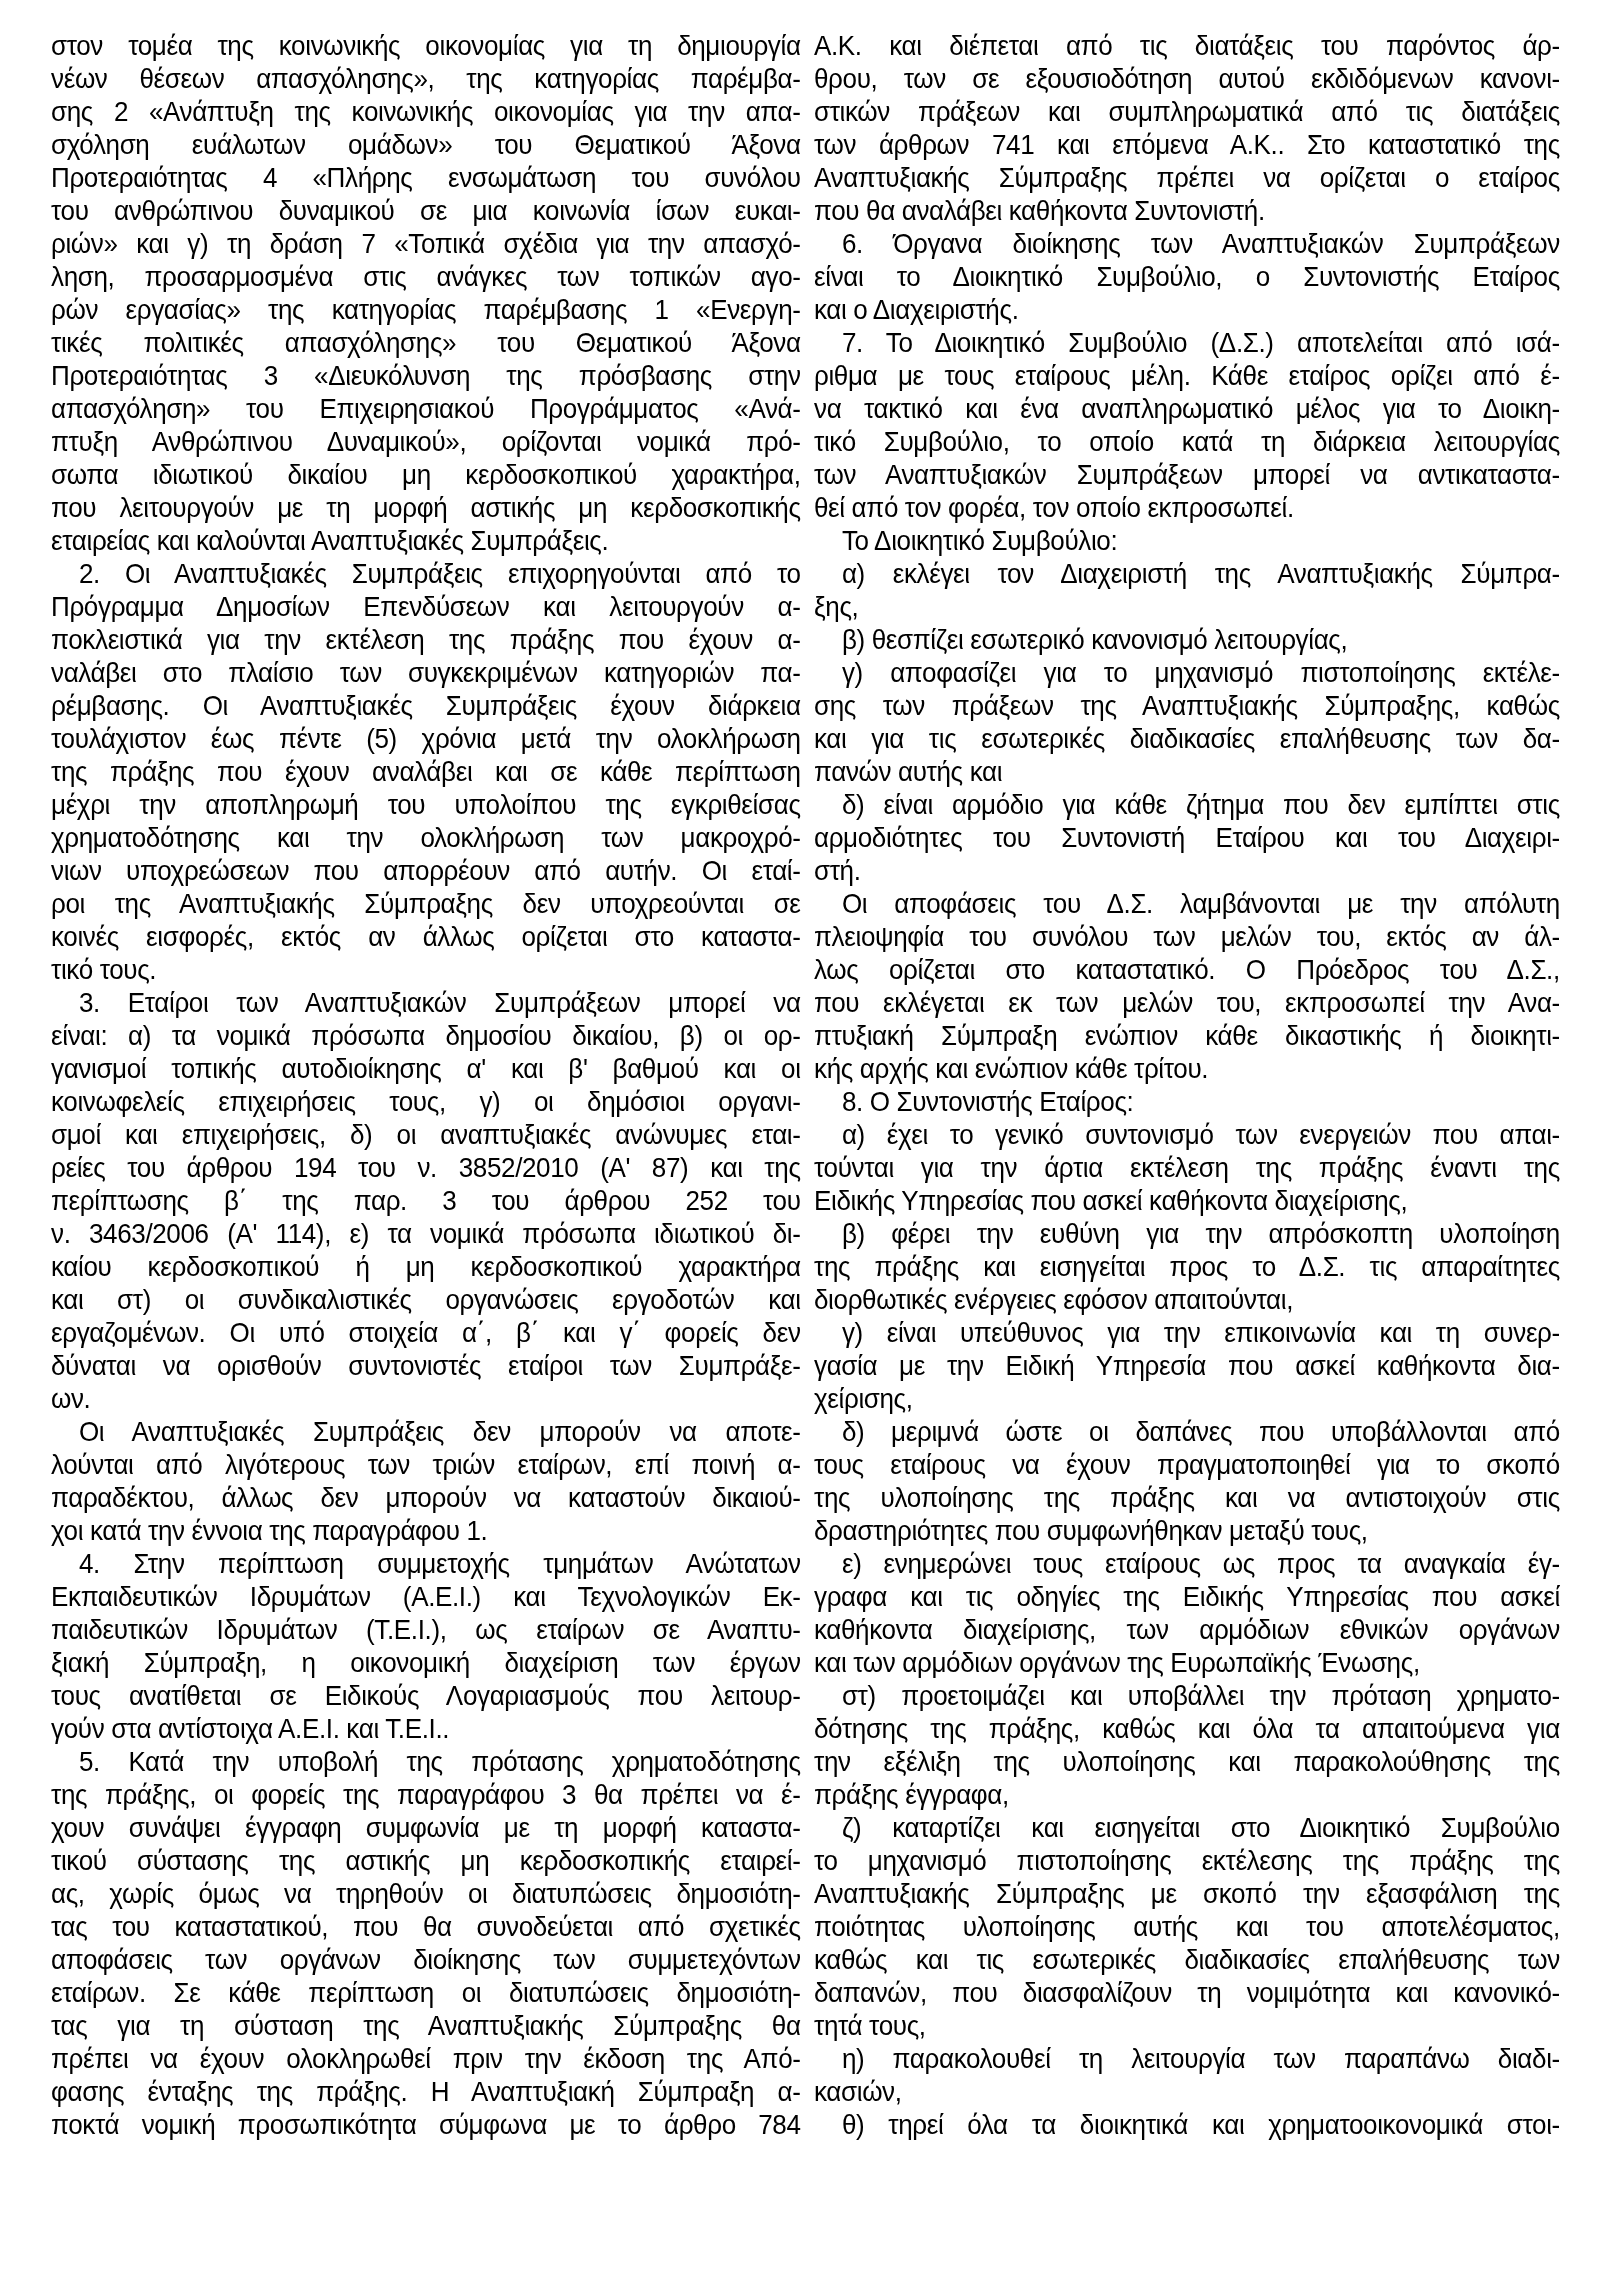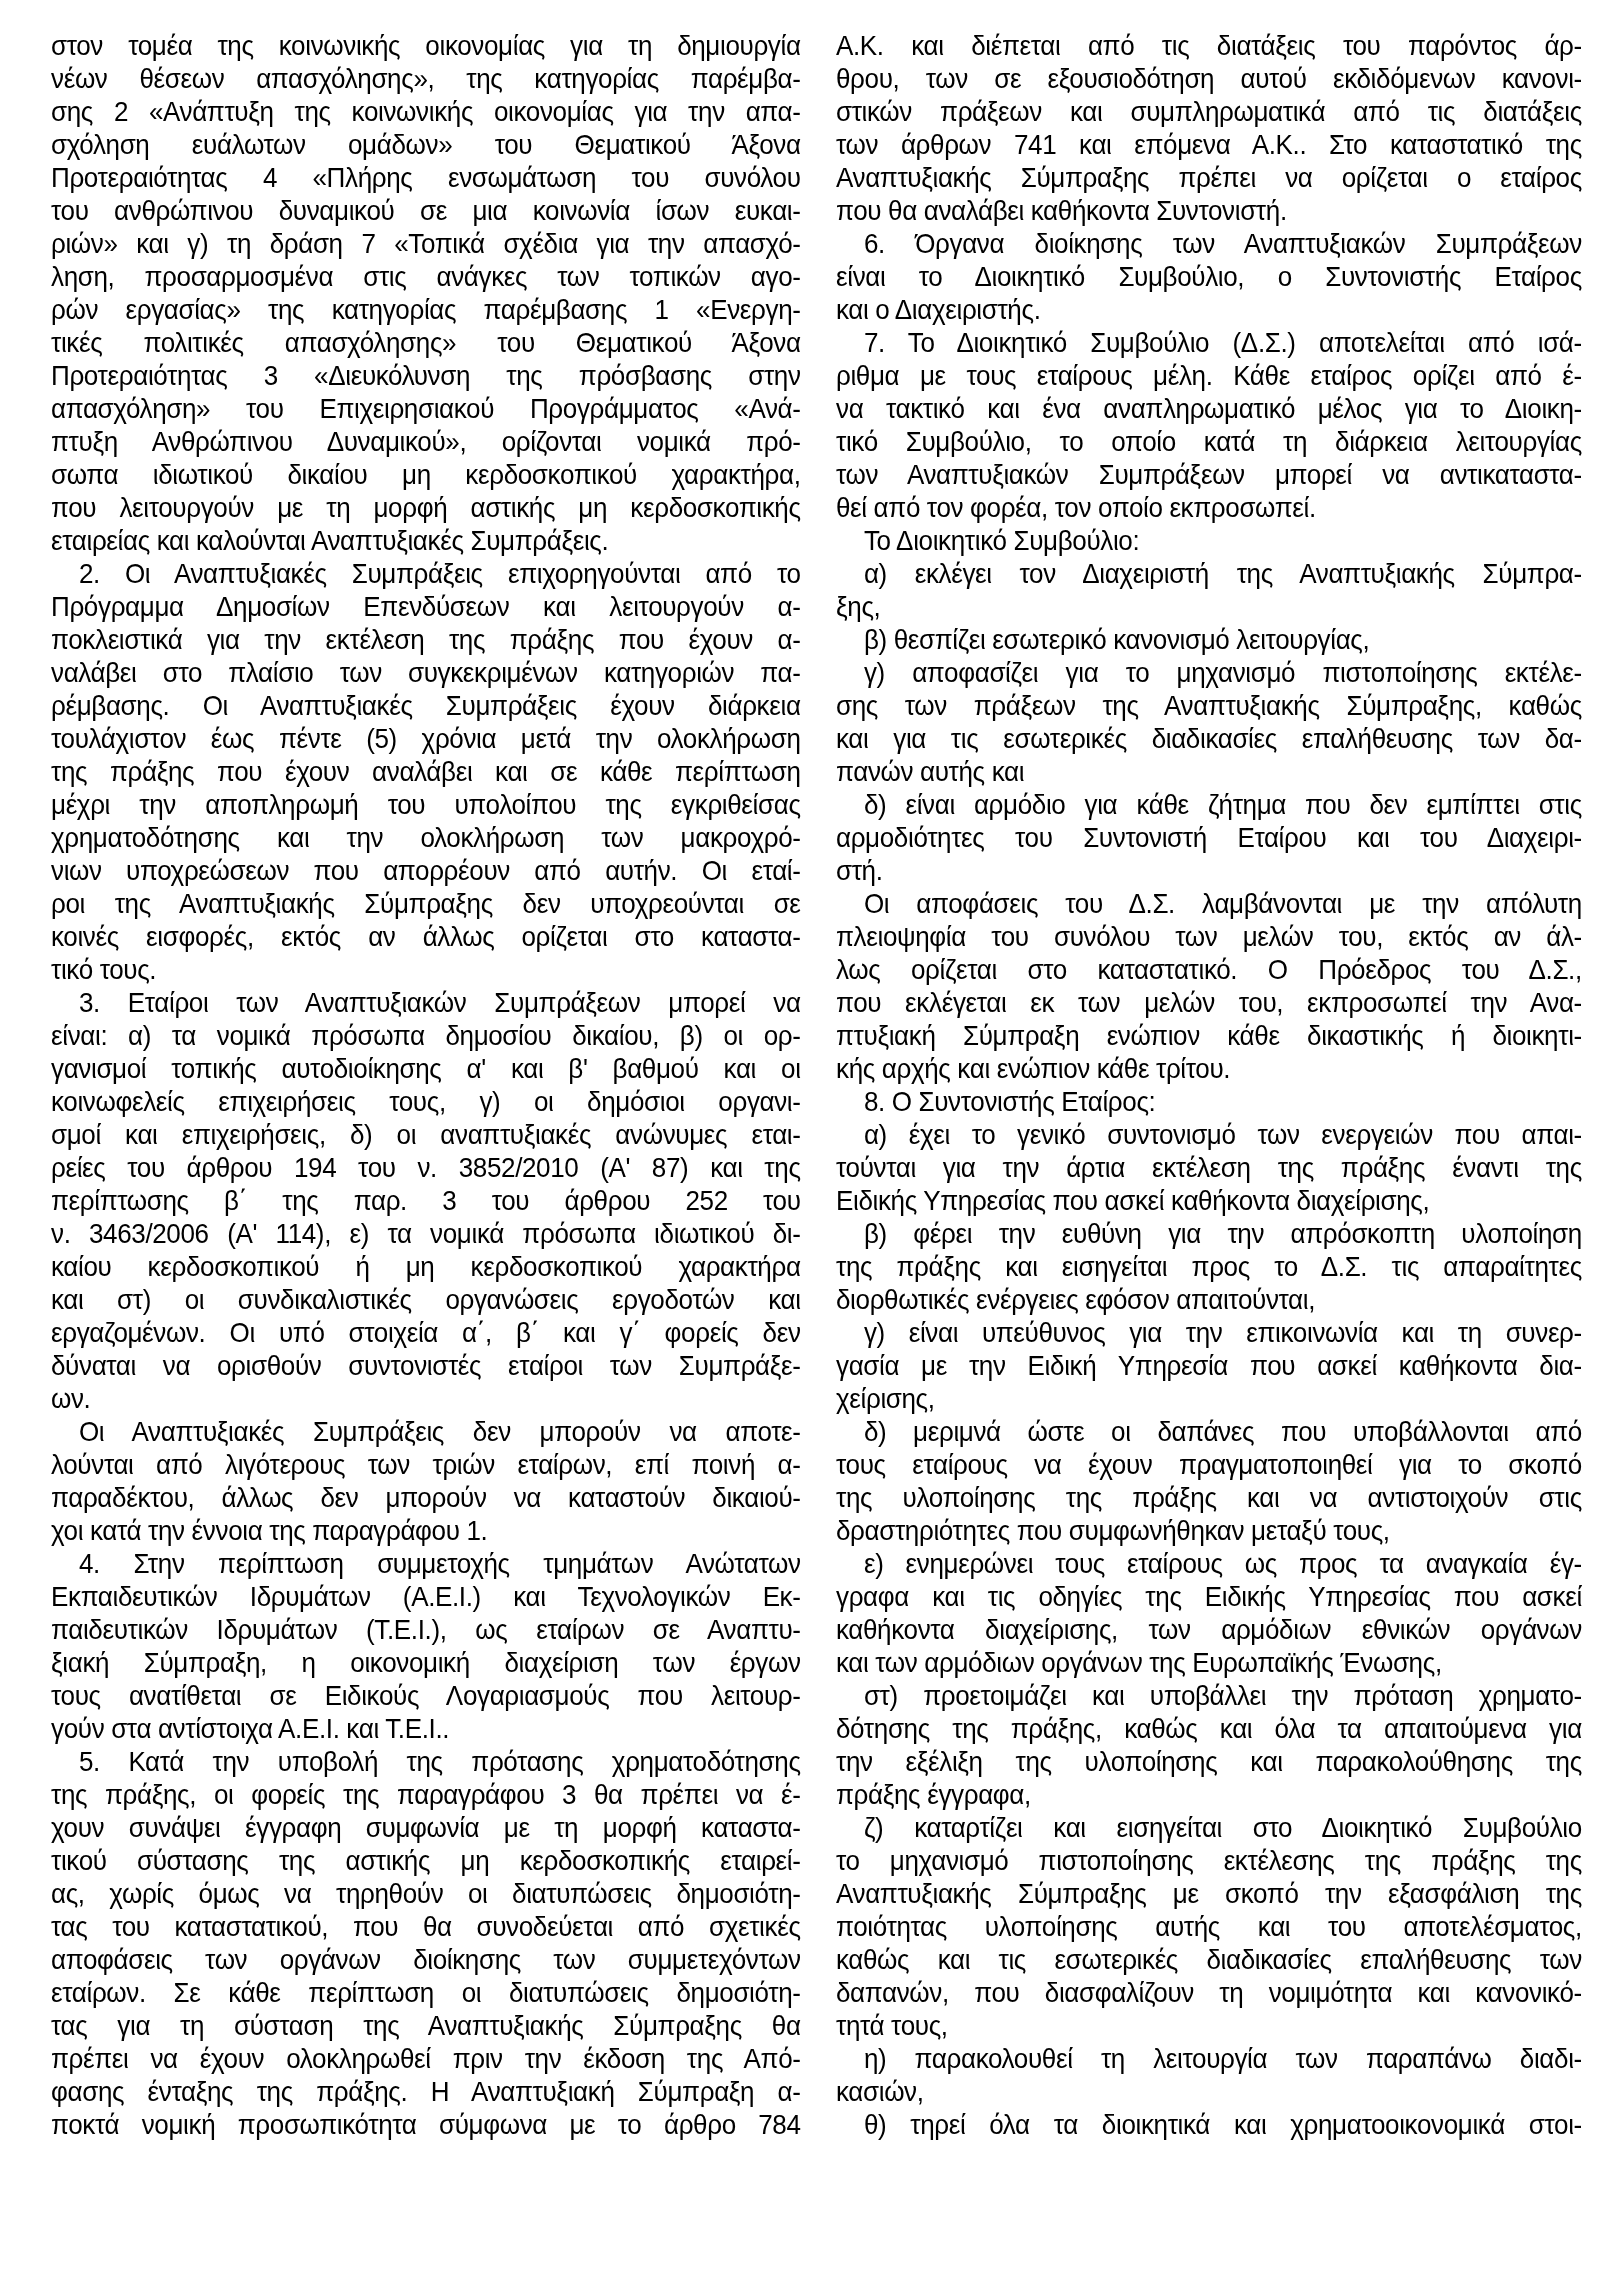--- a/index.html
+++ b/index.html
@@ -21,21 +21,21 @@
       top: 0;
       width: 1621px;
       height: 2284px;
     }
     .column {
       position: absolute;
       top: 28.5px;
       width: 750px;
     }
     .col-left { left: 51px; }
-    .col-right { left: 836px; width: 750px; }
+    .col-right { left: 814px; width: 750px; }
     .line {
       display: block;
       height: 33px;
       line-height: 33px;
       font-size: 28px;
       letter-spacing: -0.4px;
       white-space: nowrap;
       text-align: justify;
       text-align-last: justify;
       transform: scaleX(0.93);

